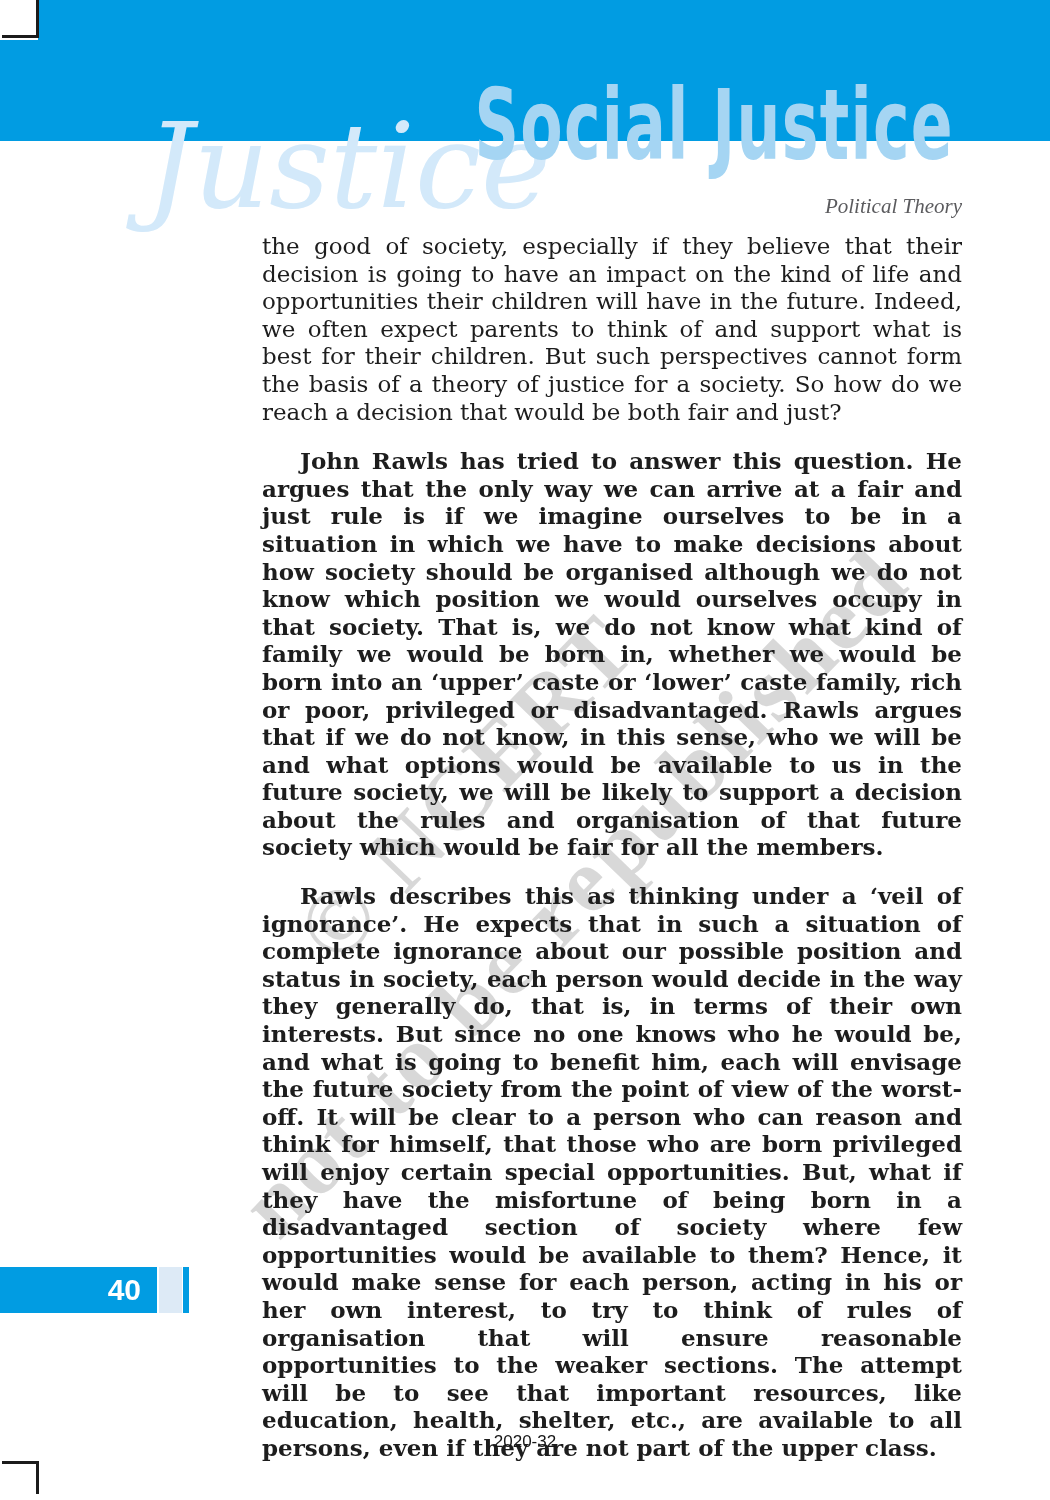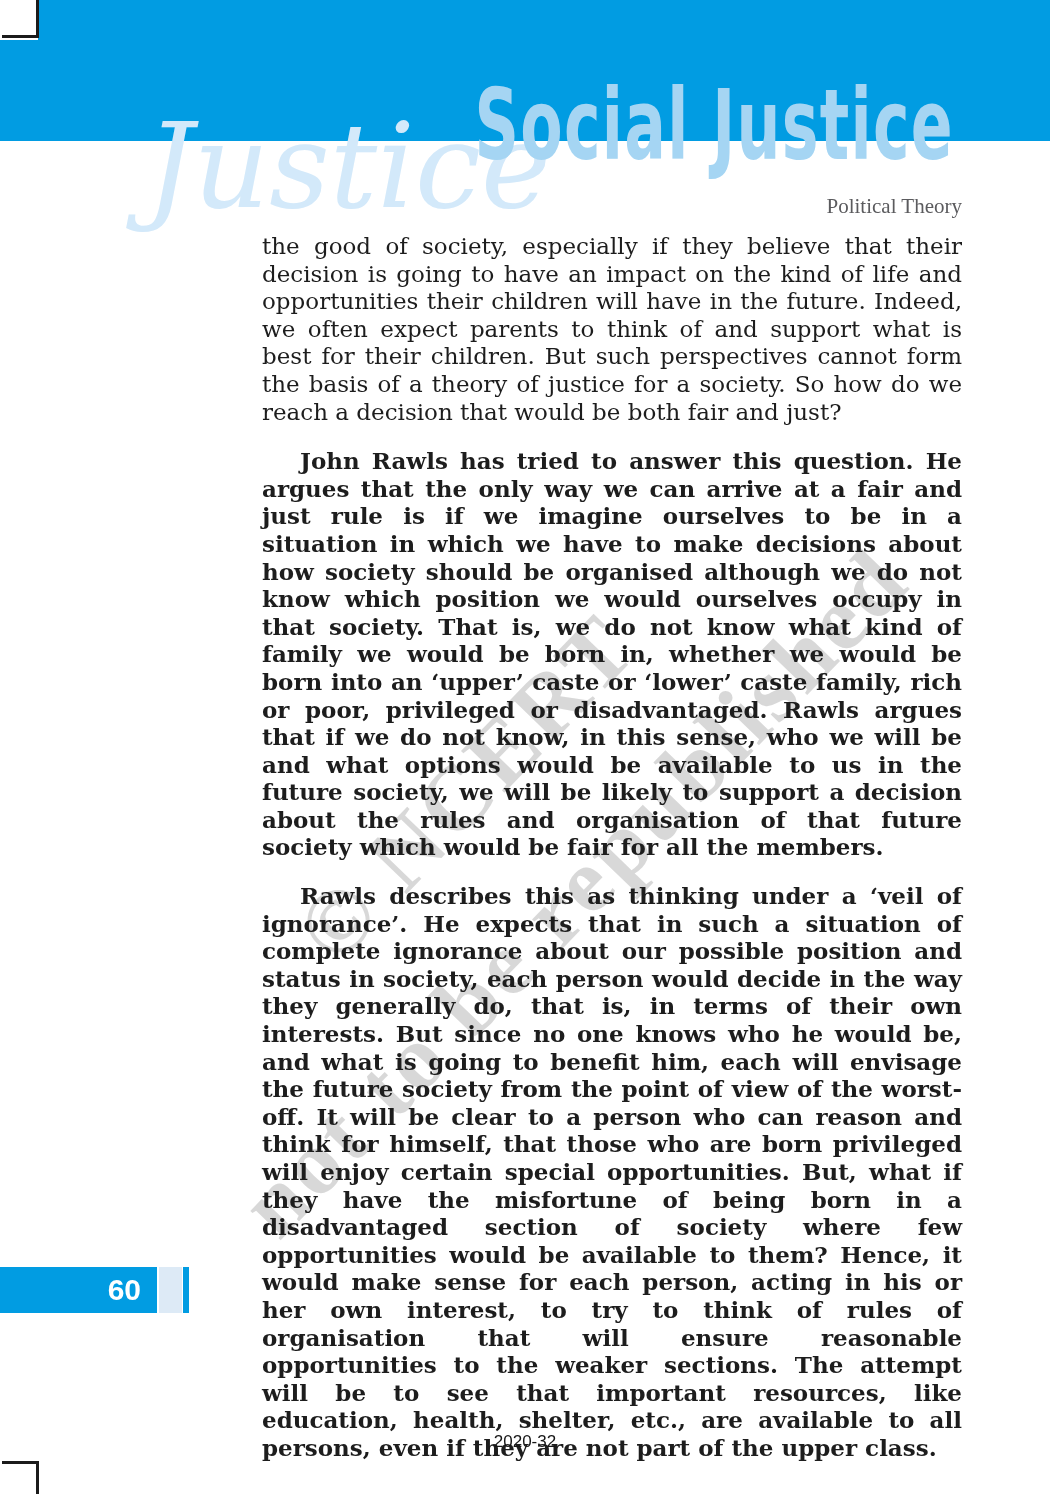--- a/index.html
+++ b/index.html
@@ -35,21 +35,21 @@
     transform:scaleX(0.63);transform-origin:top right;
   }
   .script-justice{
     position:absolute;left:146px;top:107px;z-index:1;
     font-family:"DejaVu Serif",serif;font-style:italic;
     font-size:118px;line-height:1;white-space:nowrap;
     color:var(--script-blue);
   }
   .subtitle{
     position:absolute;right:88px;top:194px;z-index:2;
-    font-family:"Liberation Serif","DejaVu Serif",serif;
+    font-family:"Liberation Serif","DejaVu Serif",serif;font-style:italic;
     font-size:21px;color:var(--subtitle-gray);white-space:nowrap;
   }
   .diagonal-watermark{
     position:absolute;left:20px;top:690px;width:1000px;z-index:1;
     transform:rotate(-46deg);transform-origin:center center;
     text-align:center;
     font-family:"Liberation Serif","DejaVu Serif",serif;font-weight:bold;
     font-size:92px;line-height:150px;letter-spacing:4px;white-space:nowrap;
     color:var(--watermark-gray);opacity:0.45;
   }
@@ -100,20 +100,20 @@
     <div>not to be republished</div>
   </div>
 
   <div class="text-column">
     <p>the good of society, especially if they believe that their decision is going to have an impact on the kind of life and opportunities their children will have in the future. Indeed, we often expect parents to think of and support what is best for their children. But such perspectives cannot form the basis of a theory of justice for a society. So how do we reach a decision that would be both fair and just?</p>
     <p class="indent">John Rawls has tried to answer this question. He argues that the only way we can arrive at a fair and just rule is if we imagine ourselves to be in a situation in which we have to make decisions about how society should be organised although we do not know which position we would ourselves occupy in that society. That is, we do not know what kind of family we would be born in, whether we would be born into an ‘upper’ caste or ‘lower’ caste family,  rich or poor, privileged or disadvantaged. Rawls argues that if we do not know, in this sense, who we will be and what options would be available to us in the future society, we will be likely to support a decision about the rules and organisation of that future society which would be fair for all the members.</p>
     <p class="indent">Rawls describes this as thinking under a ‘veil of ignorance’. He expects that in such a situation of complete ignorance about our possible position and status in society, each person would decide in the way they generally do, that is, in terms of their own interests. But since no one knows who he would be, and what is going to benefit him, each will envisage the future society from the point of view of the worst-off.  It will be clear to a person who can reason and think for himself, that those who are born privileged will enjoy certain special opportunities. But, what if they have the misfortune of being born in a disadvantaged section of society where few opportunities would be available to them? Hence, it would make sense for each person, acting in his or her own interest, to try to think of rules of organisation that will ensure reasonable opportunities to the weaker sections. The attempt will be to see that important resources, like education, health, shelter, etc., are available to all persons, even if they are not part of the upper class.</p>
   </div>
 
   <div class="page-number-badge">
-    <span class="page-number">60</span>
+    <span class="page-number">40</span>
   </div>
   <div class="pale-block"></div>
   <div class="blue-stripe"></div>
 
   <div class="edition">2020-32</div>
 
 </div>
 
 </body></html>

